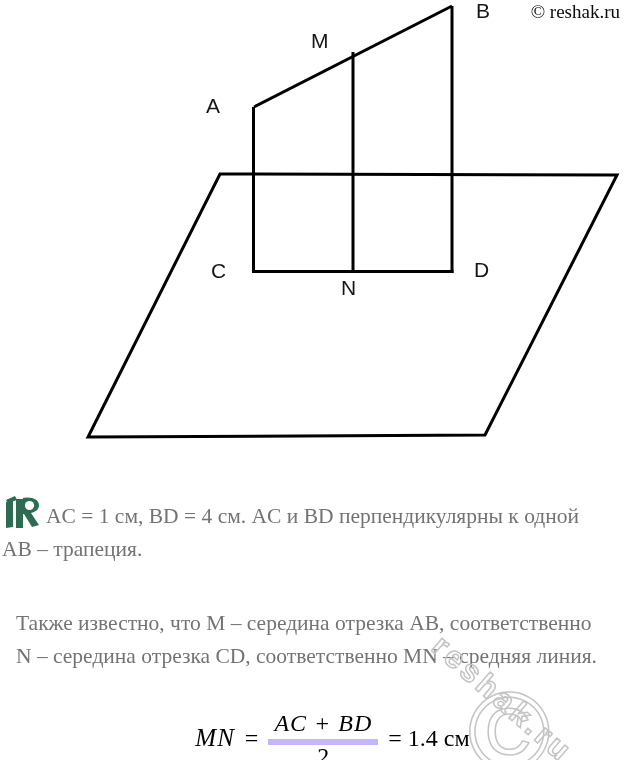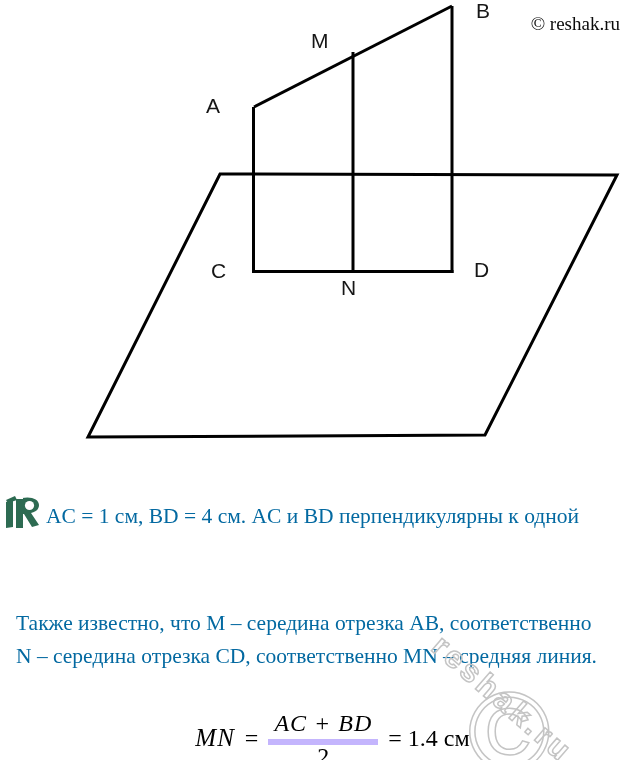--- a/index.html
+++ b/index.html
@@ -9,21 +9,21 @@
     height: 760px;
     background: #ffffff;
     overflow: hidden;
     font-family: "Liberation Serif", serif;
     color: #000000;
   }
 
   
   .header-copy {
     position: absolute;
-    top: 13px;
+    top: 1px;
     right: 5px;
     font-family: "Liberation Serif", serif;
     font-size: 19px;
     color: #0b0b0b;
     white-space: nowrap;
   }
 
   
   .diagram { position: absolute; left: 0; top: 0; width: 625px; height: 470px; }
   .diagram svg { position: absolute; left: 0; top: 0; }
@@ -45,21 +45,21 @@
   
   .logo { position: absolute; left: 3px; top: 491px; width: 37px; height: 38px; }
 
   
   .para {
     position: absolute;
     left: 2px;
     width: 622px;
     font-size: 21.5px;
     line-height: 32.6px;
-    color: #0369a1;
+    color: #737373;
     white-space: nowrap;
   }
   .para-1 { top: 500px; }
   .para-2 { top: 607px; margin-left: 14px; }
   .line-indent { margin-left: 44px; }
 
   
   .formula {
     position: absolute;
     left: 0; top: 709px;
@@ -141,20 +141,21 @@
   <svg class="logo" viewBox="0 0 37 38">
     <path d="M3 9 L12 5 L14 9 L5 12 Z" fill="#2d6b52"></path>
     <path d="M3 11 L10 9 L10 36 L3 37 Z" fill="#2d6b52"></path>
     <path d="M13 8 L20 8 L20 37 L13 37 Z" fill="#2d6b52"></path>
     <path d="M19 7 C28 5 36 8 36 14 C36 19 32 21 28 22 L36 34 L29 36 L21 23 L20 23 L20 7 Z" fill="#2d6b52"></path>
     <circle cx="26.5" cy="14.5" r="4.6" fill="#ffffff"></circle>
   </svg>
 
   <div class="para para-1">
     <div class="line-indent">AC = 1 см, BD = 4 см. AC и BD перпендикулярны к одной</div>
+    <div>AB – трапеция.</div>
   </div>
 
   <div class="para para-2">
     <div>Также известно, что M – середина отрезка AB, соответственно</div>
     <div>N – середина отрезка CD, соответственно MN – средняя линия.</div>
   </div>
 
   <div class="formula">
     <span class="f-var">MN</span>
     <span class="f-eq">=</span>

